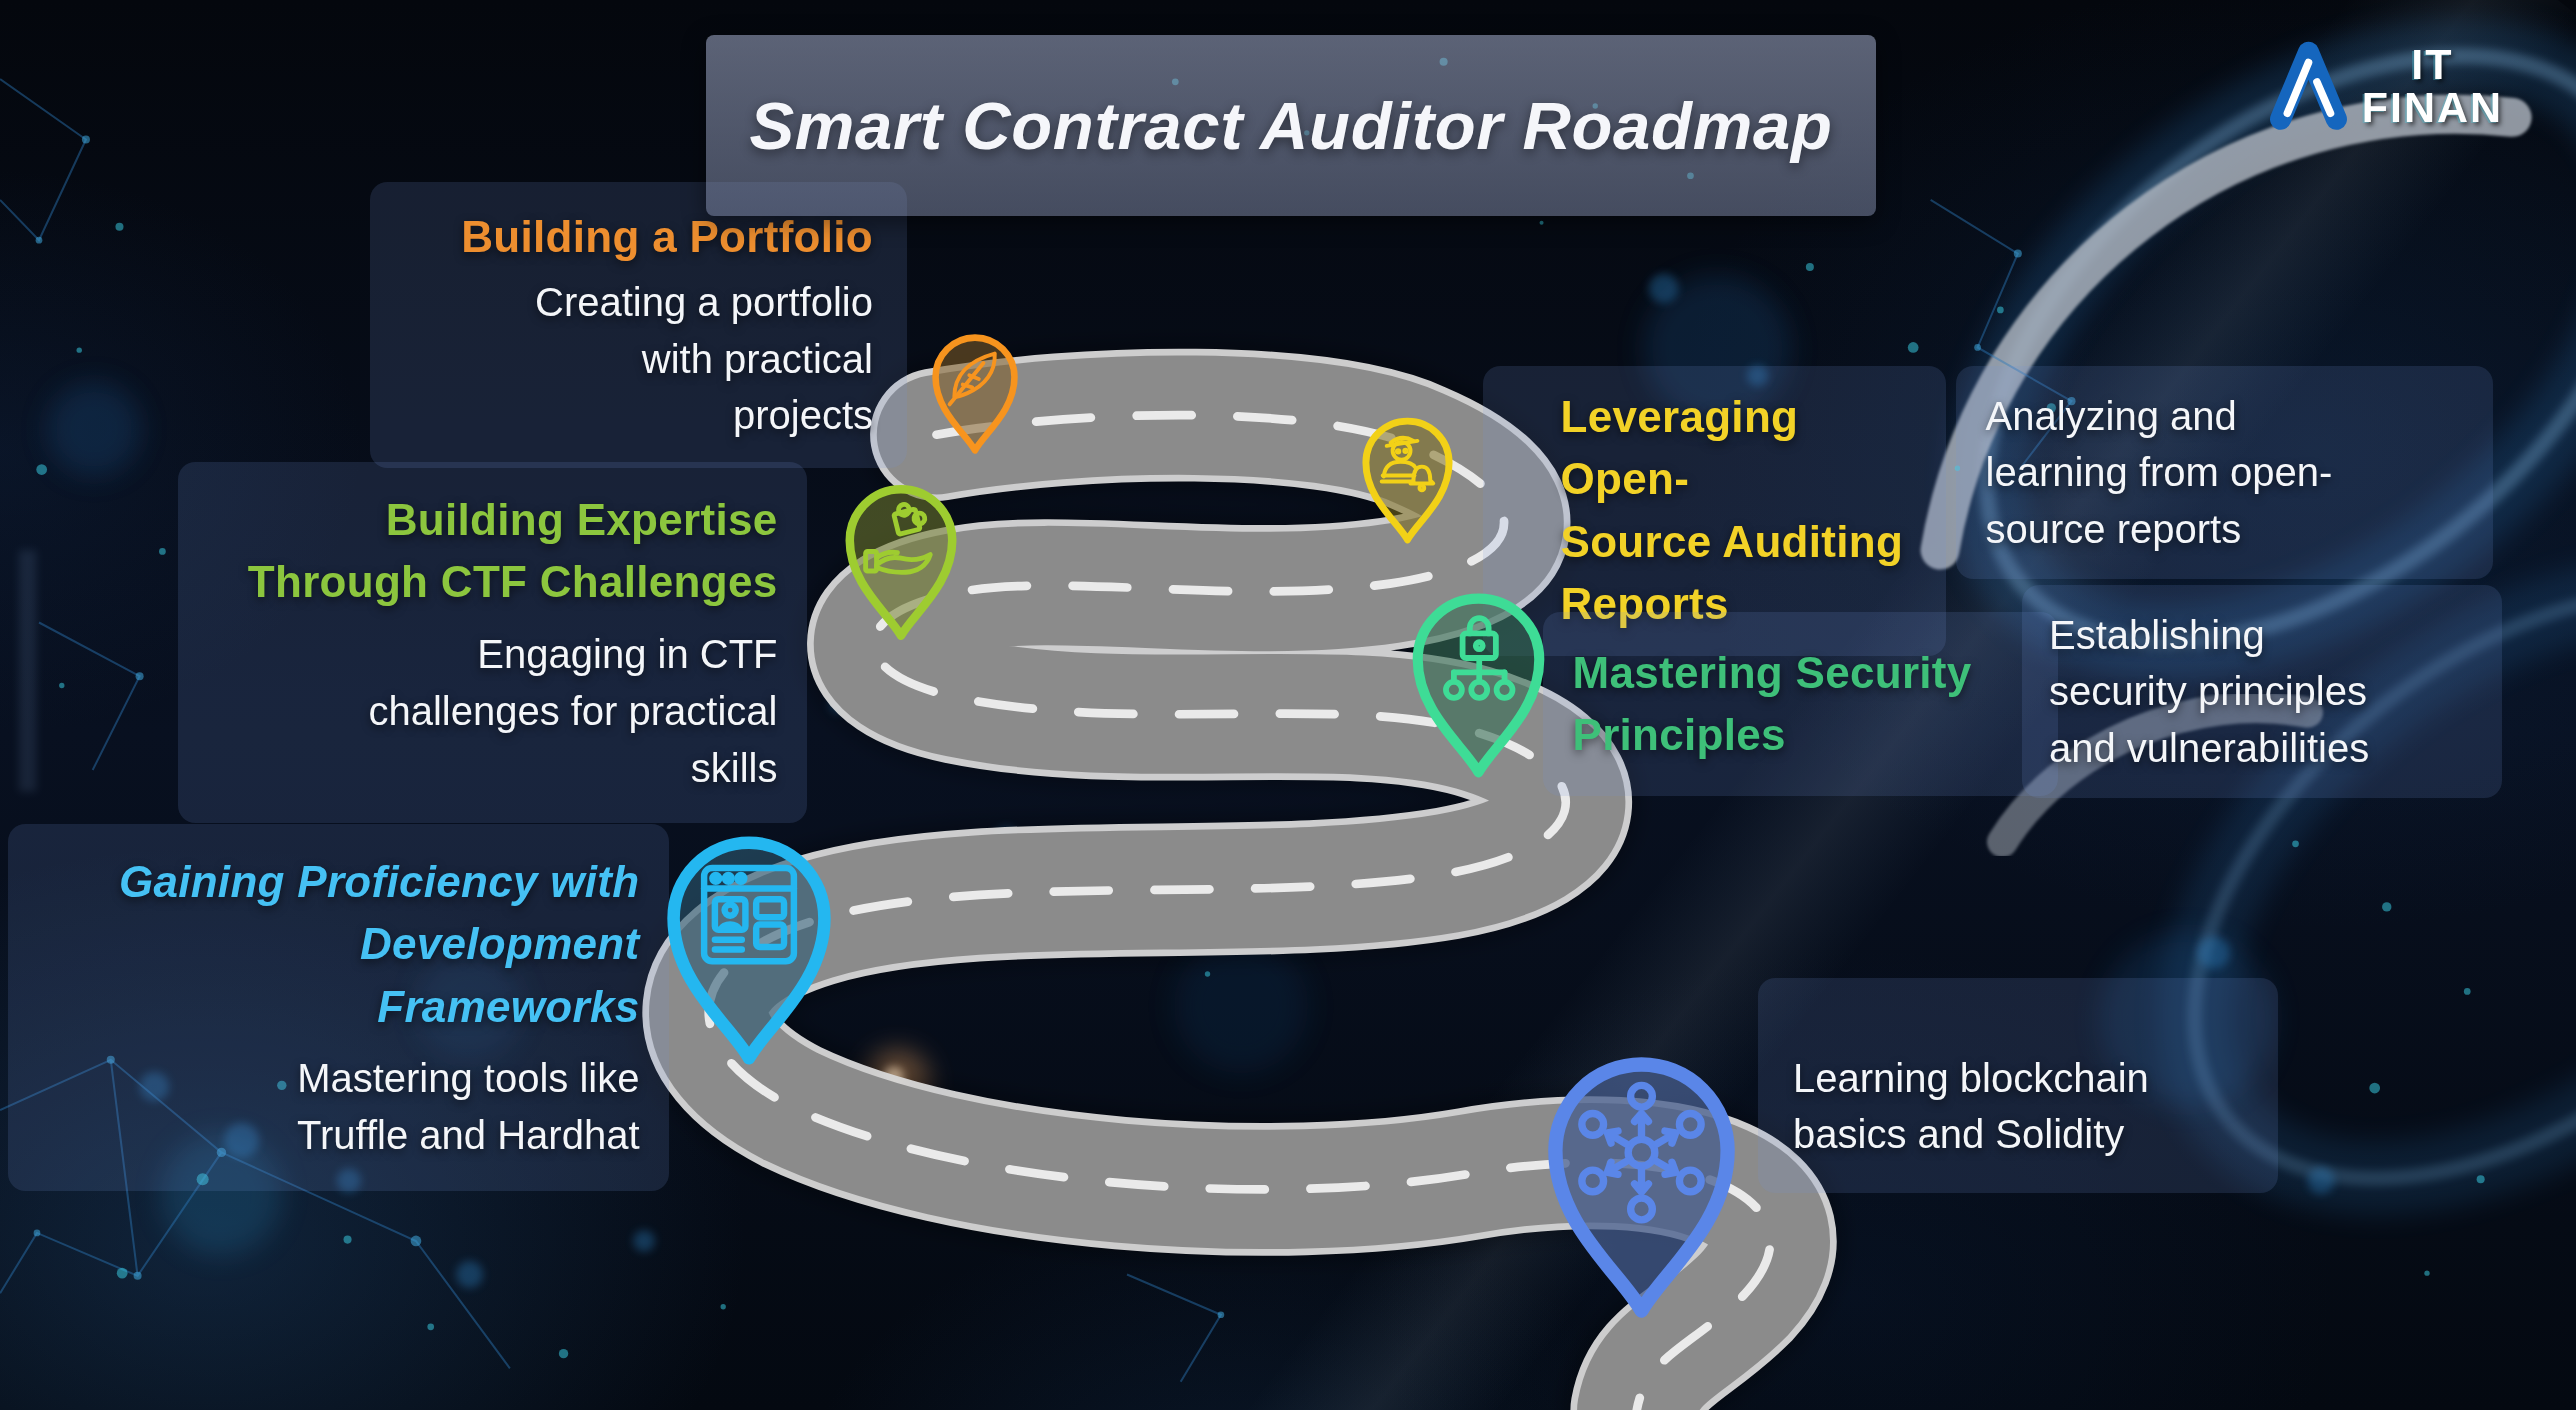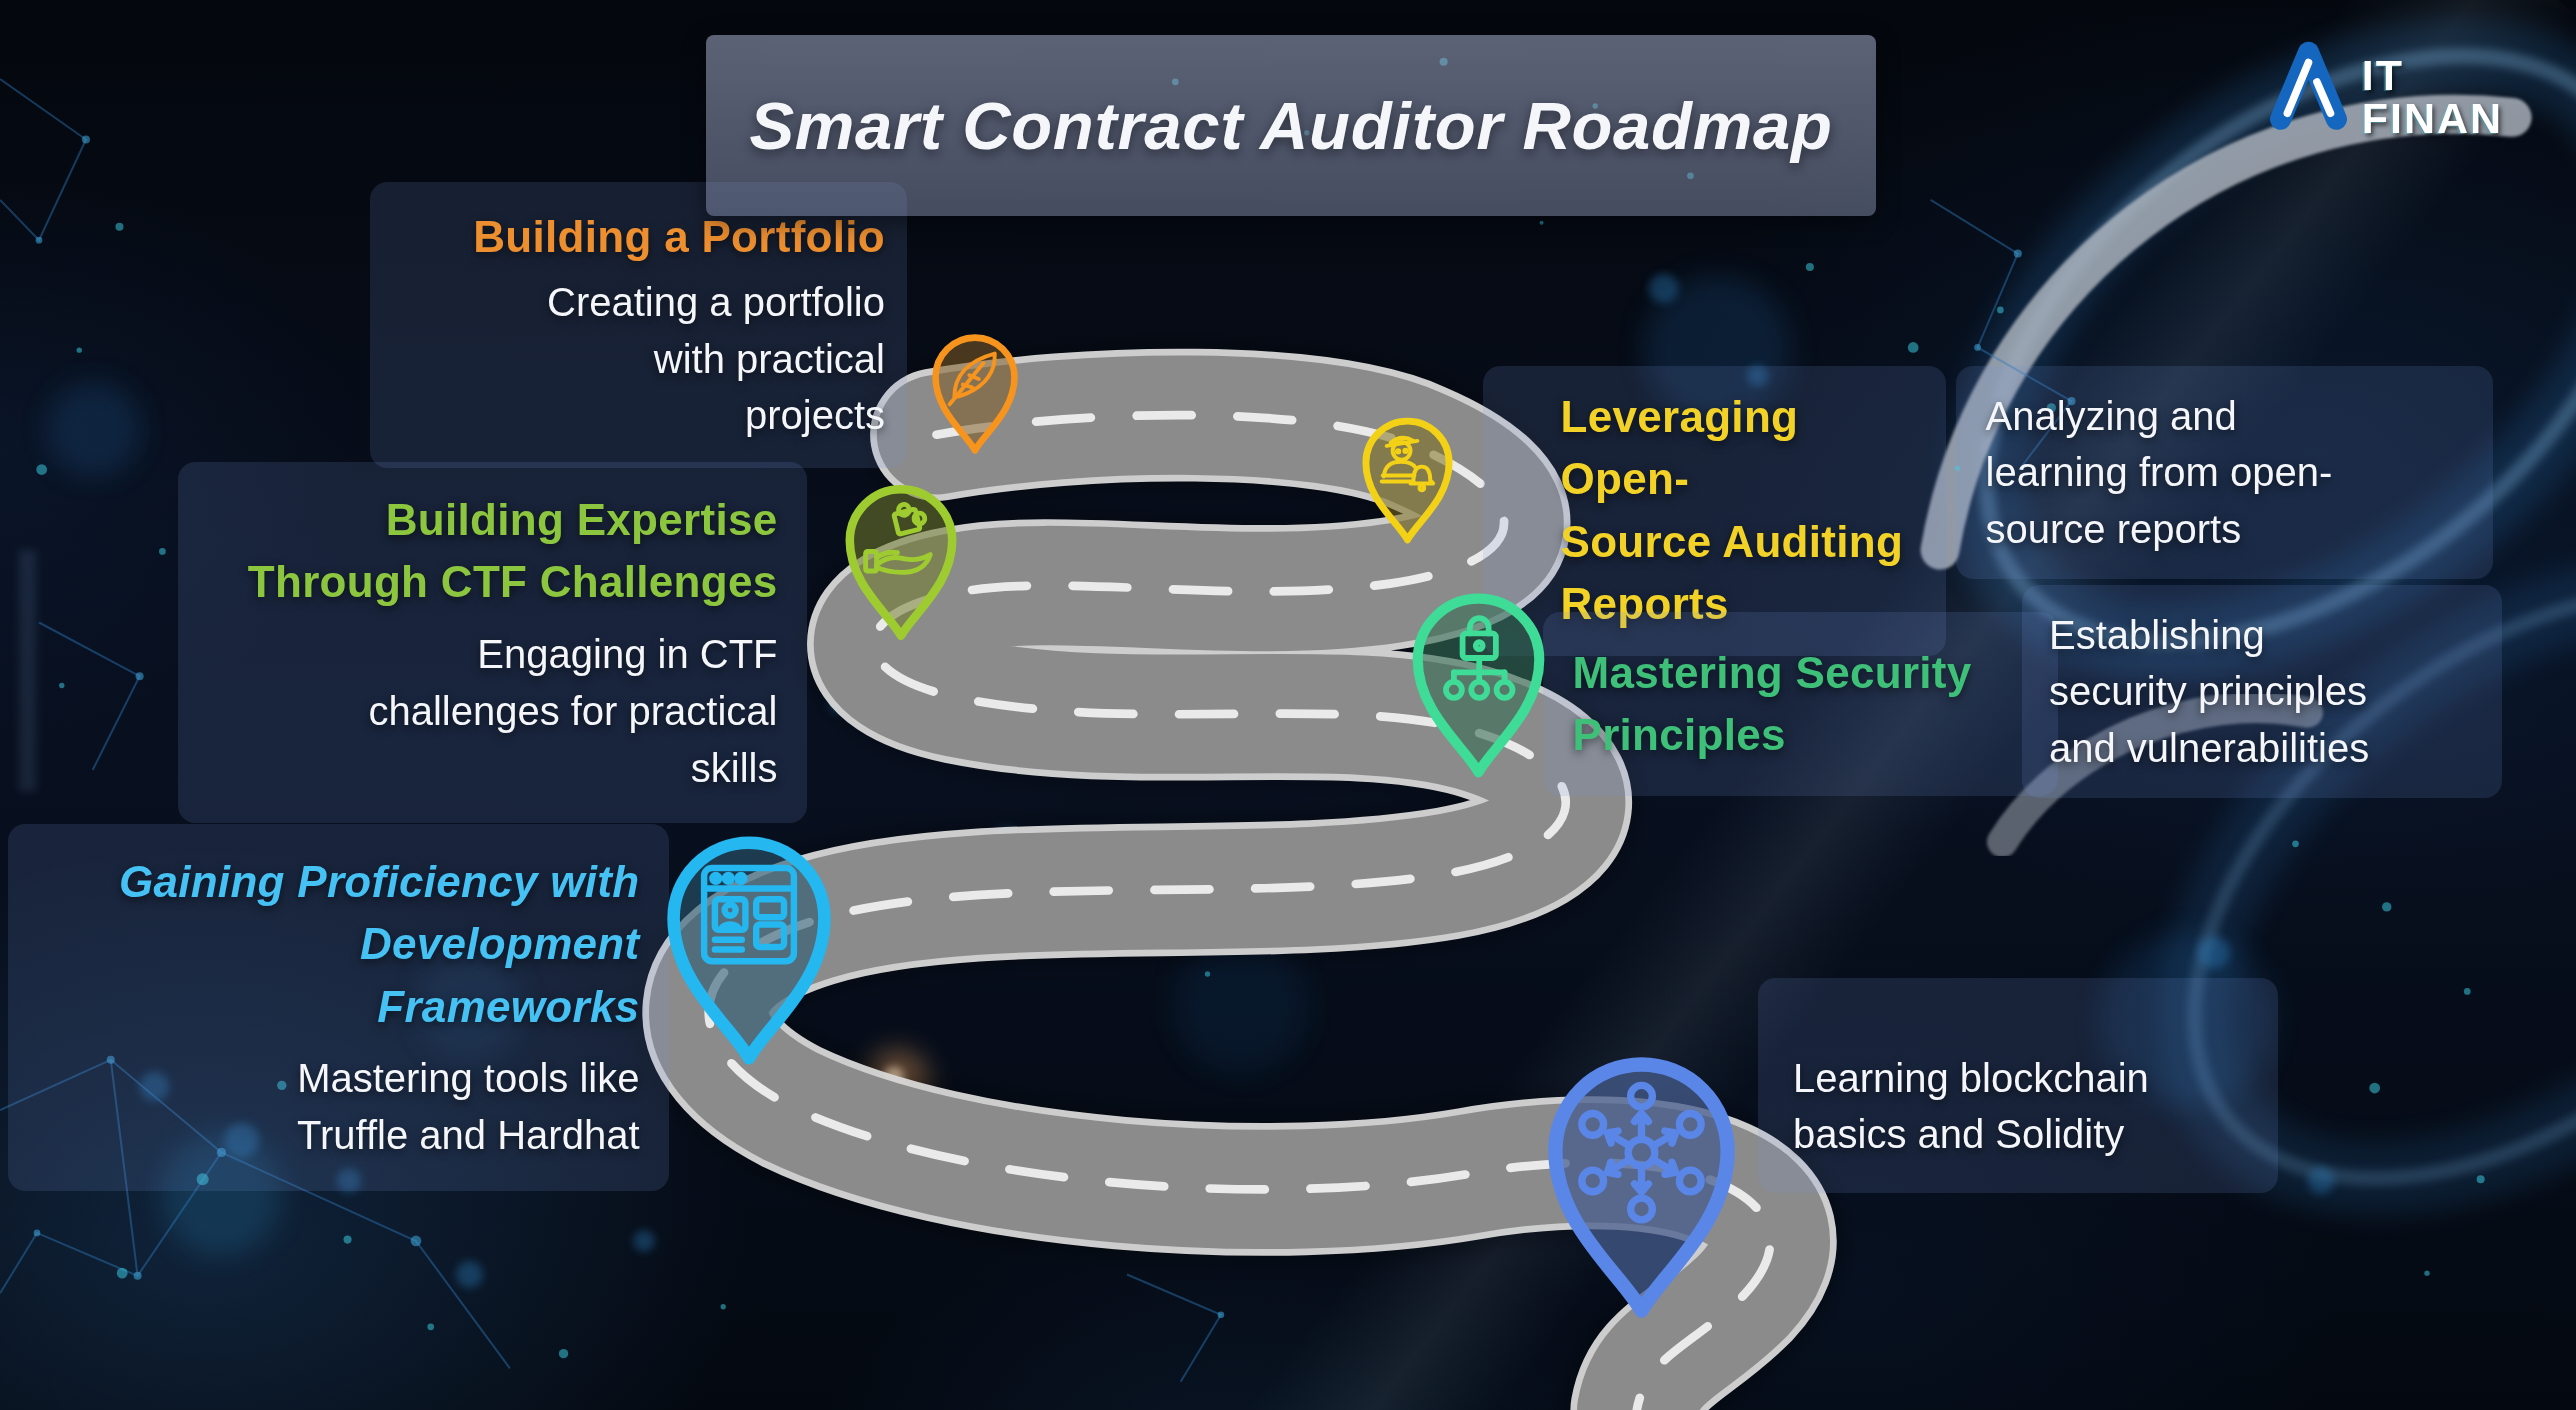--- a/index.html
+++ b/index.html
@@ -32,21 +32,21 @@
     font-weight:700; font-size:44px; line-height:1.42;
     white-space:pre-line;
     text-shadow:0 2.7px 9.4px rgba(0,0,0,.55);
     letter-spacing:0.3px;
   }
   .panel p {
     color:#F4F6F9; font-size:40px; line-height:1.42;
     white-space:pre-line;
     text-shadow:0 2.7px 8px rgba(0,0,0,.55);
   }
-  .m1 { left:370px;  top:182px;  width:537px; padding:24px 22px; text-align:right; }
+  .m1 { left:370px;  top:182px;  width:537px; padding:24px 34px; text-align:right; }
   .m1 p { margin-top:5.4px; }
   .m1 h2 { color:#ED8E2F; }
   .m2 { left:178px;  top:462px;  width:629px; padding:27px 29.5px; text-align:right; }
   .m2 p { margin-top:12px; }
   .m2 h2 { color:#8CC63E; }
   .m3 { left:8px;   top:824px; width:661px; padding:27px 29.5px; text-align:right; }
   .m3 p { margin-top:12px; }
   .m3 h2 { color:#45C1F4;font-style:italic; }
   .m4h { left:1483px; top:366px;  width:463px; padding:20px 29.5px; text-align:left; }
   .m4h h2 { color:#F2D227;margin-left:48px; }
@@ -71,21 +71,21 @@
     color:#F5F6FA; letter-spacing:0.7px;
     text-shadow:0 4px 12px rgba(0,0,0,.45);
     white-space:nowrap;
   }
 
   .logo {
     position:absolute; z-index:4;
     left:2266px; top:38px;
     display:flex; gap:10.7px; align-items:flex-start;
   }
-  .logo-text { display:flex; flex-direction:column; align-items:flex-start; line-height:1.0; margin-top:16px; }
+  .logo-text { display:flex; flex-direction:column; align-items:center; line-height:1.0; margin-top:5px; }
   .logo-text span {
     font-size:43px; font-weight:700; color:#FFFFFF; letter-spacing:2px;
     text-shadow:-2px 1.3px 0 rgba(80,205,225,.35), 2px 2.7px 5.4px rgba(0,0,0,.65);
   }
   .pin { position:absolute; z-index:5; overflow:visible; }
 </style>
 </head>
 <body>
 
 <div class="bg-base"></div>

